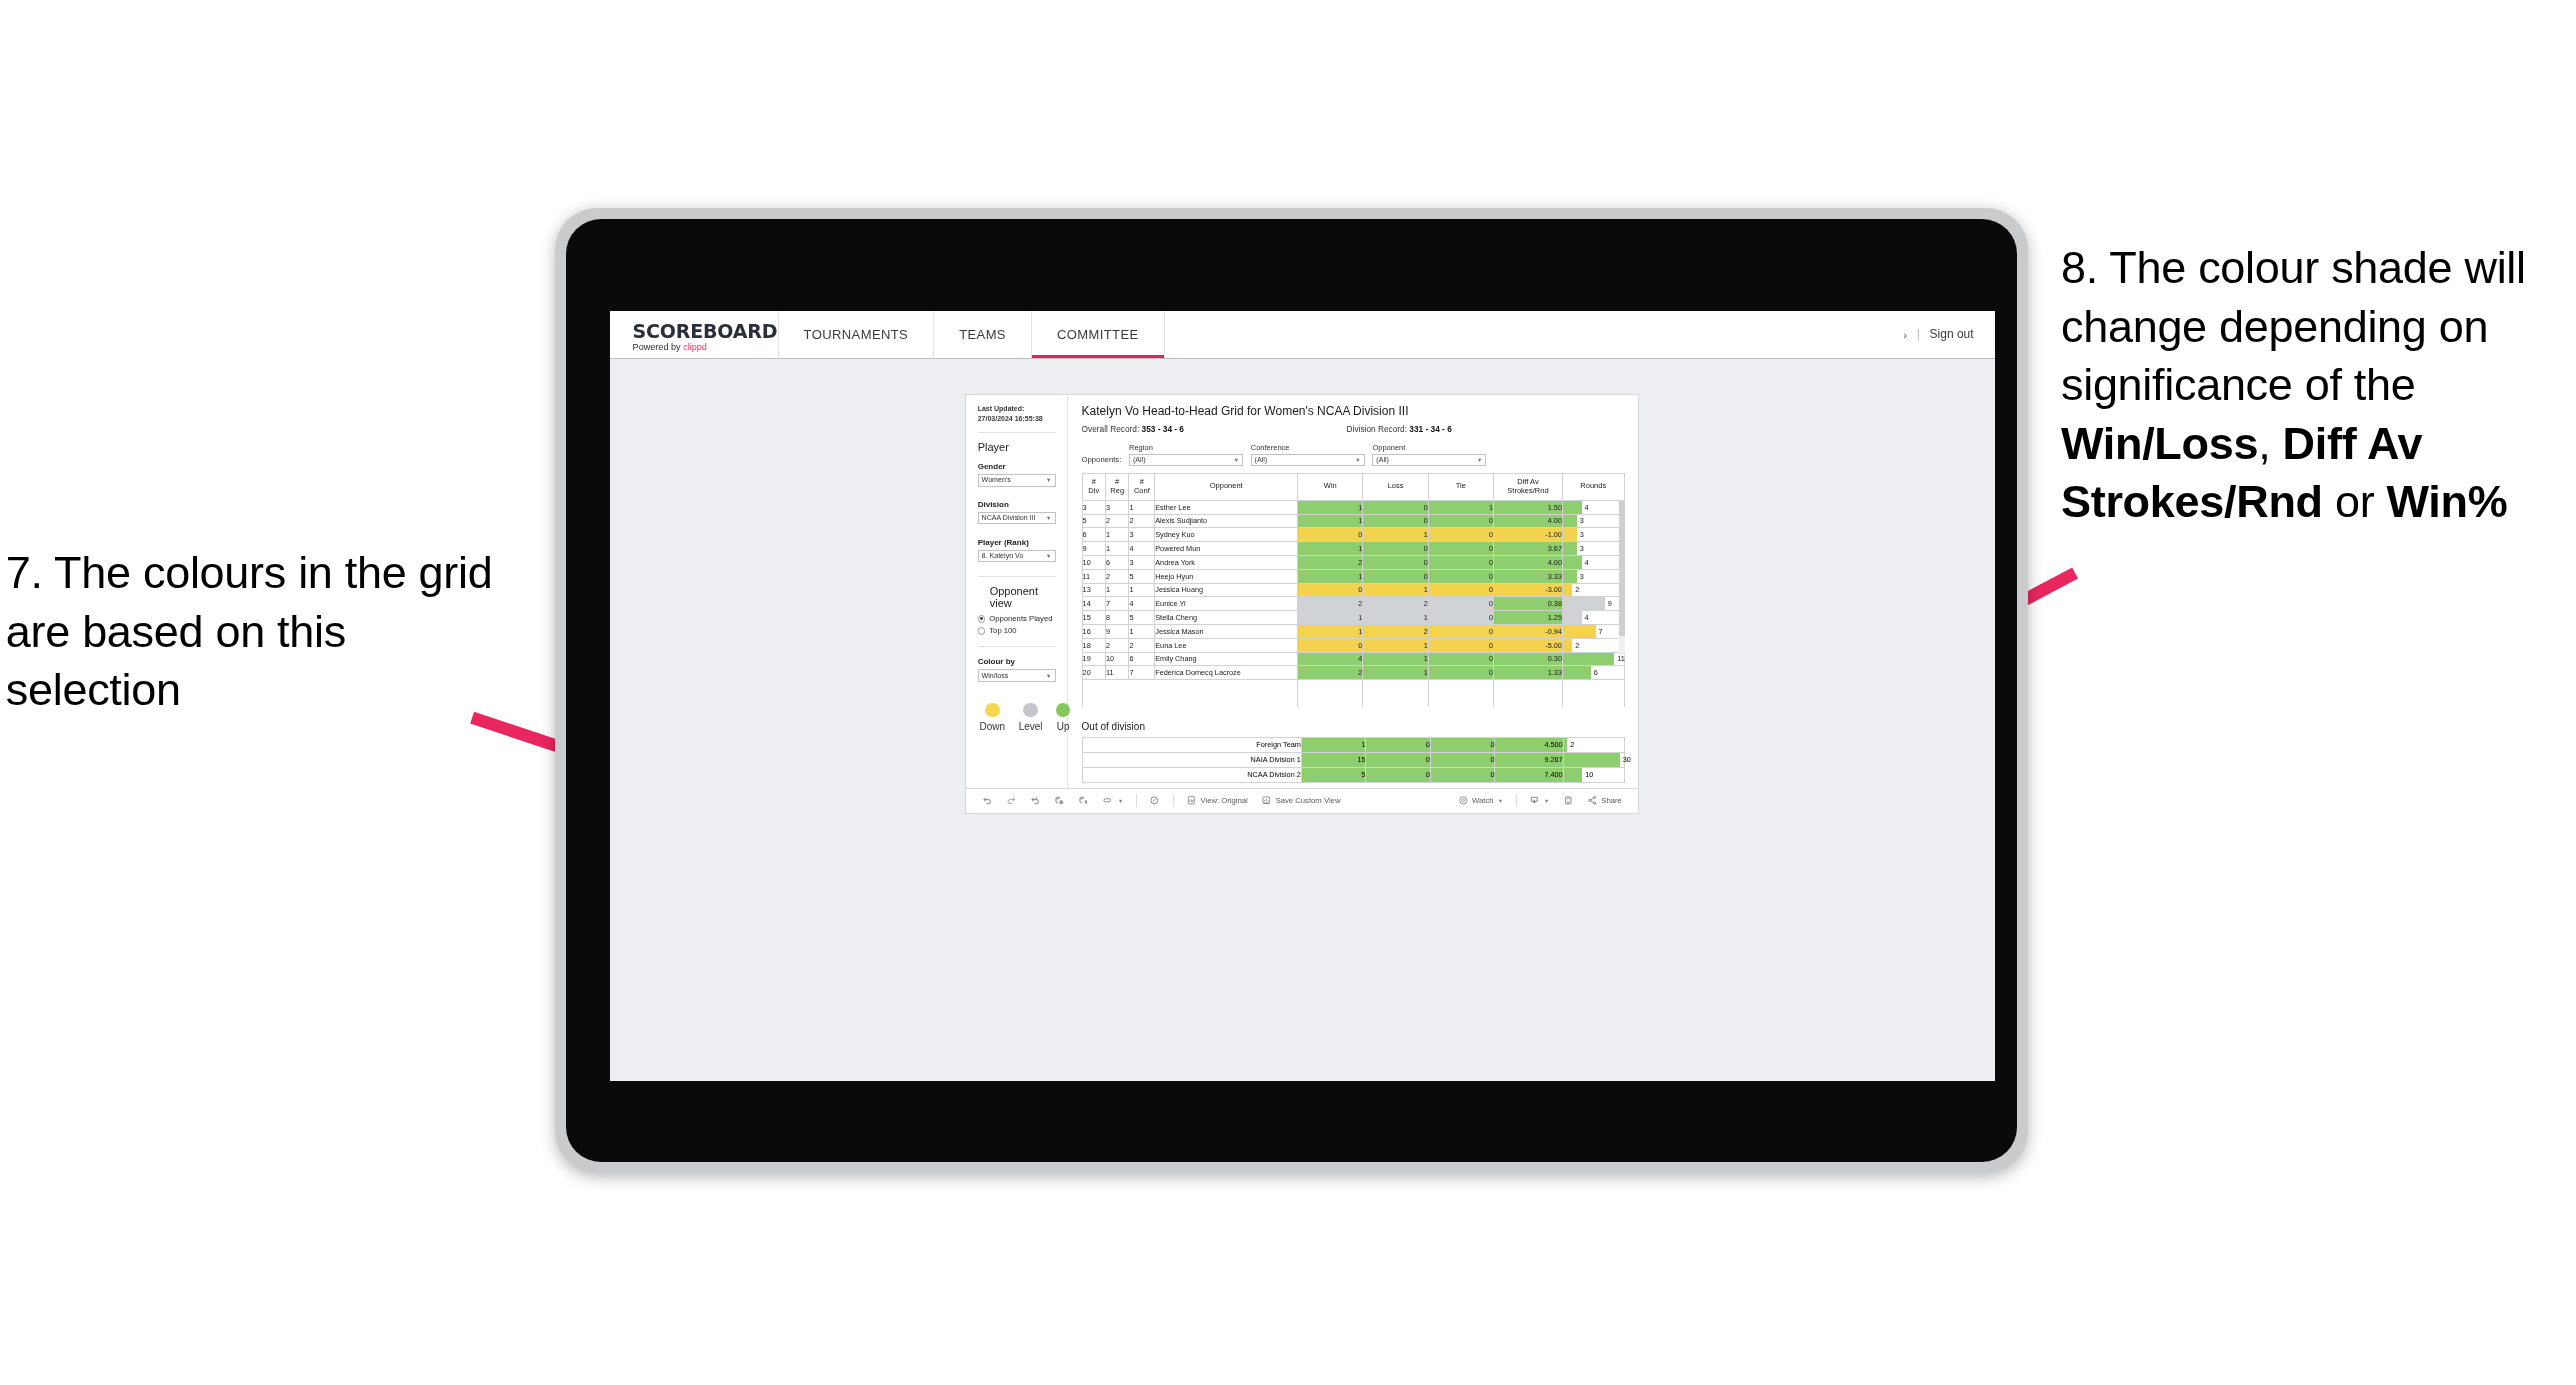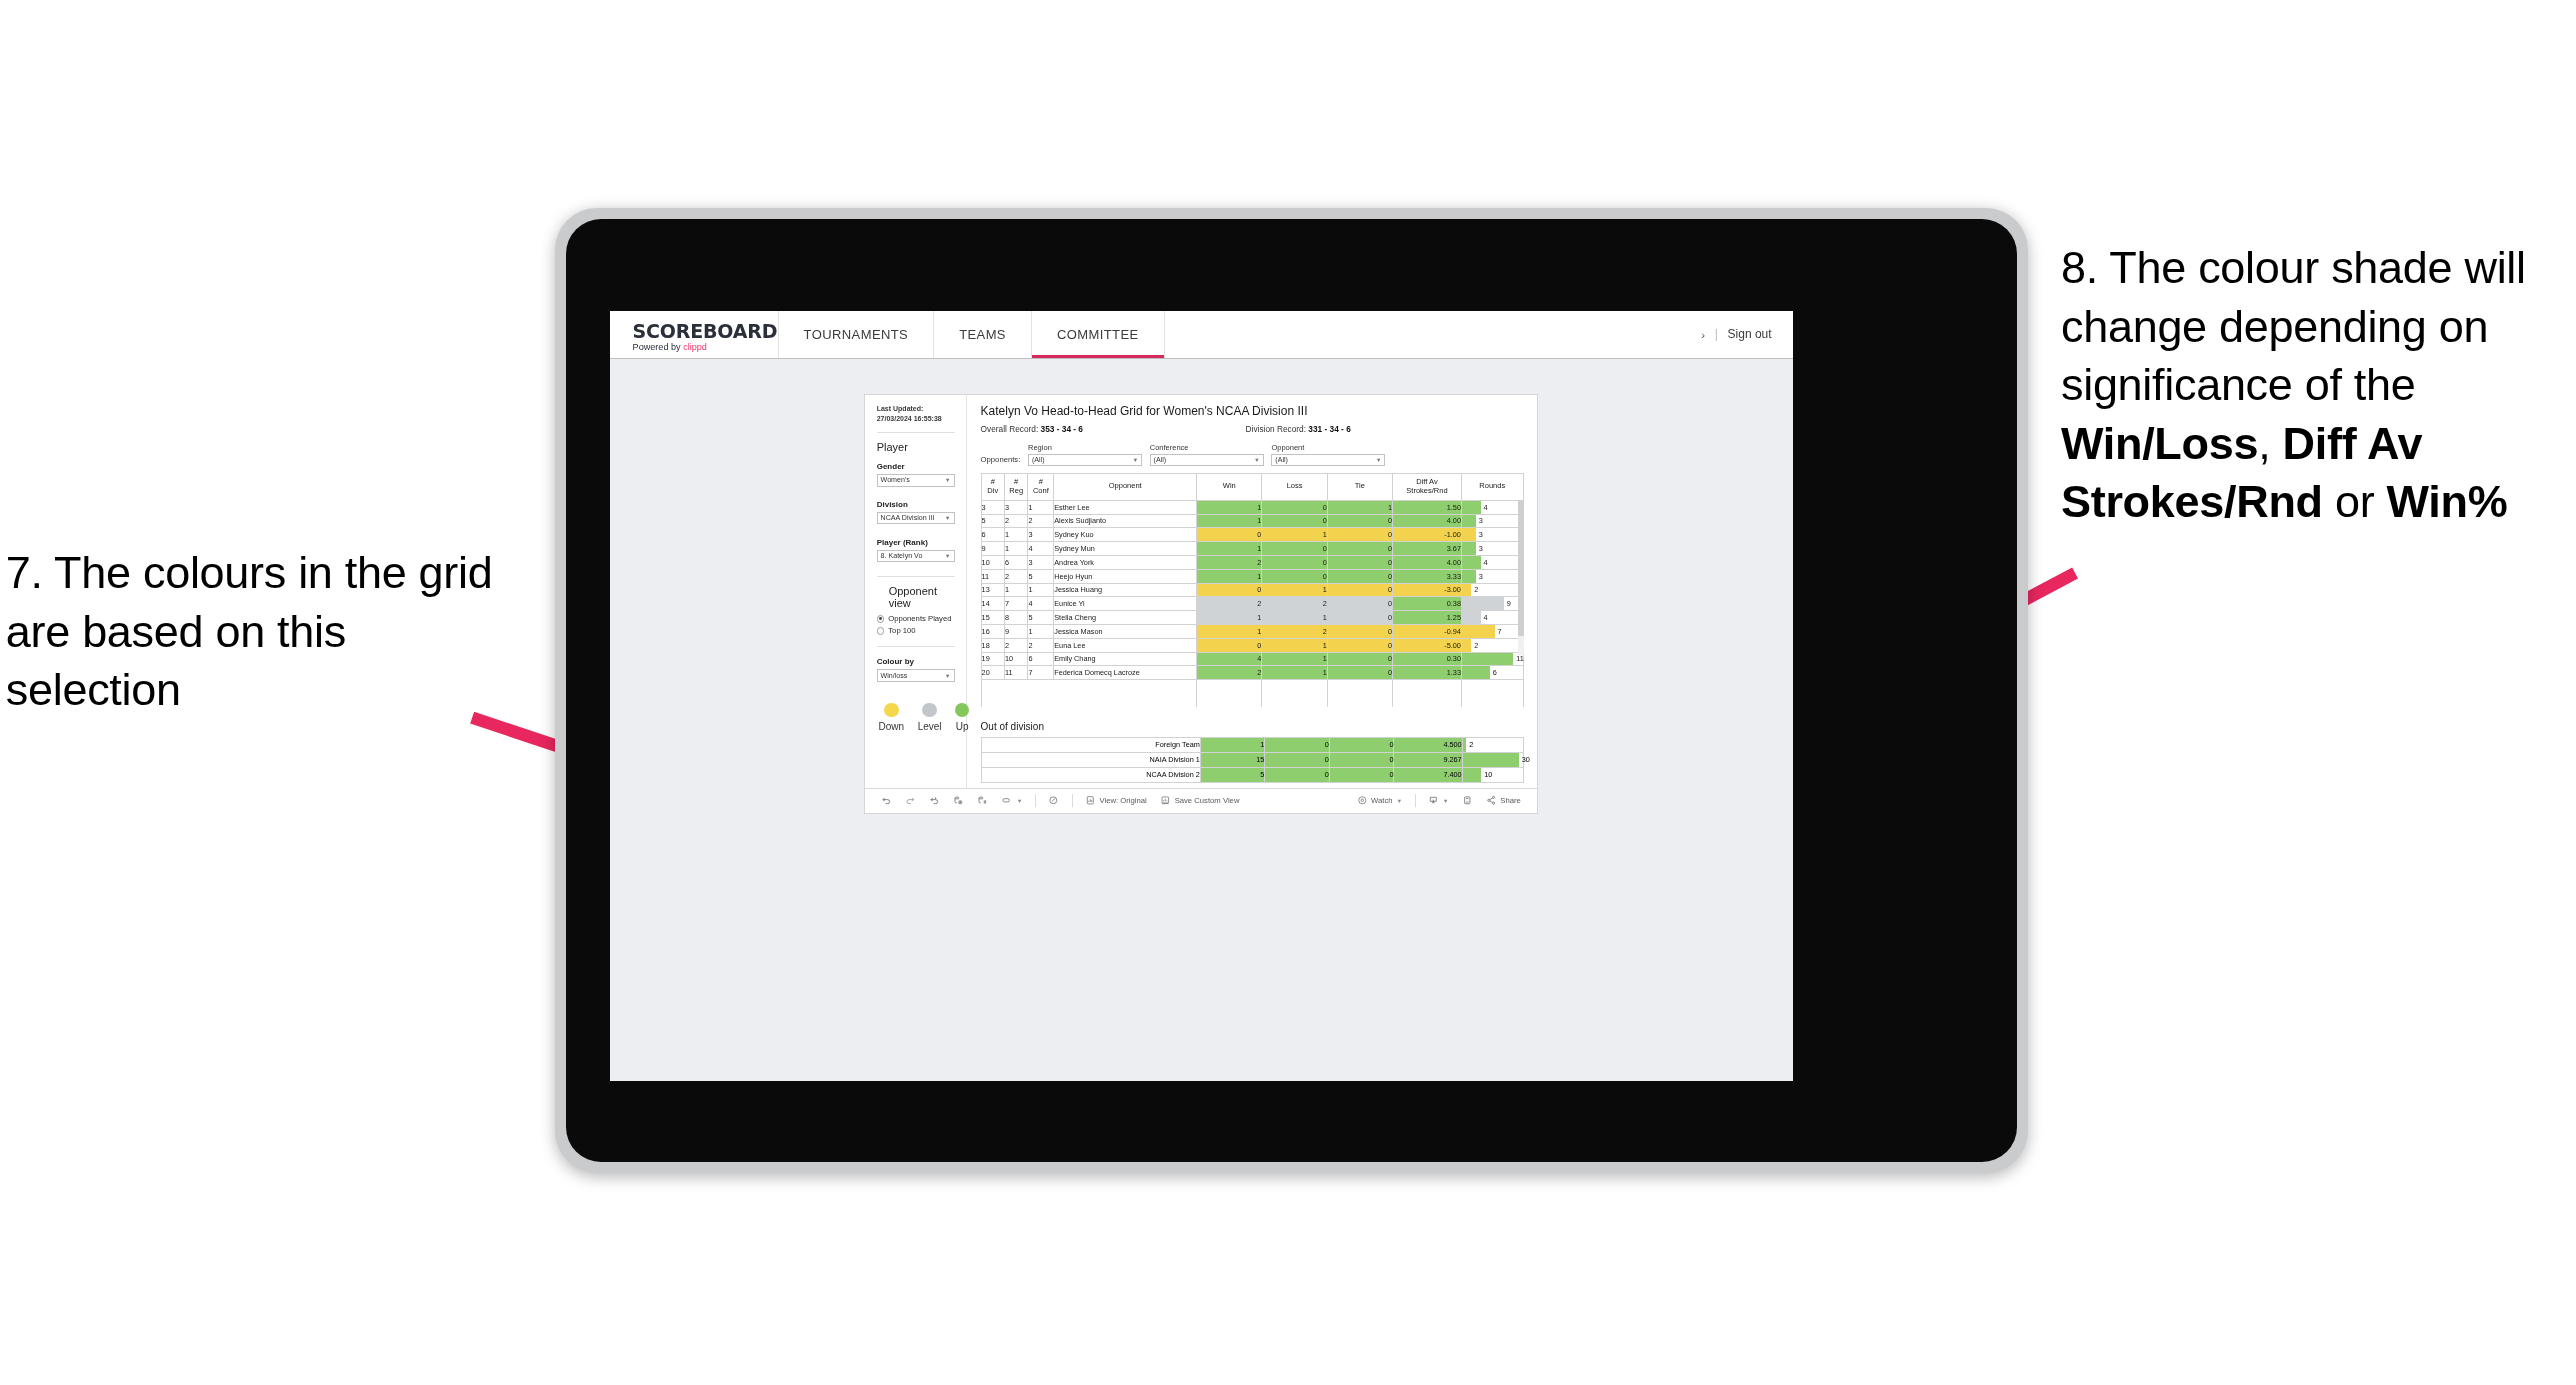--- a/index.html
+++ b/index.html
@@ -38,21 +38,21 @@
   }
   #tablet-inner {
     position:absolute;
     left:10.6px; top:10.6px; right:10.6px; bottom:10.6px;
     background:#0a0a0a;
     border-radius:35px;
   }
   #screen {
     position:absolute;
     left:44px; top:92px;
-    width:1183px; height:770px;
+    width:1385px; height:770px;
     background:#eceef1;
     overflow:hidden;
   }
 
   
   .appbar {
     height:48px; background:#fff;
     display:flex; align-items:stretch;
     border-bottom:1px solid #bdbdbd;
   }
@@ -404,21 +404,21 @@
                         <td class="num c-down">-1.00</td>
                         <td class="rounds">
                           <div class="bar" style="width:23.076923076923077%;background:#f3d24e"></div>
                           <div class="lbl" style="left:23.076923076923077%">3</div>
                         </td>
                       </tr>
                       <tr>
                         <td class="rank">9</td>
                         <td class="rank">1</td>
                         <td class="rank">4</td>
-                        <td class="name">Sydney Mun</td>
+                        <td class="name">Powered Mun</td>
                         <td class="num c-up">1</td>
                         <td class="num c-up">0</td>
                         <td class="num c-up">0</td>
                         <td class="num c-up">3.67</td>
                         <td class="rounds">
                           <div class="bar" style="width:23.076923076923077%;background:#8fce6e"></div>
                           <div class="lbl" style="left:23.076923076923077%">3</div>
                         </td>
                       </tr>
                       <tr>

